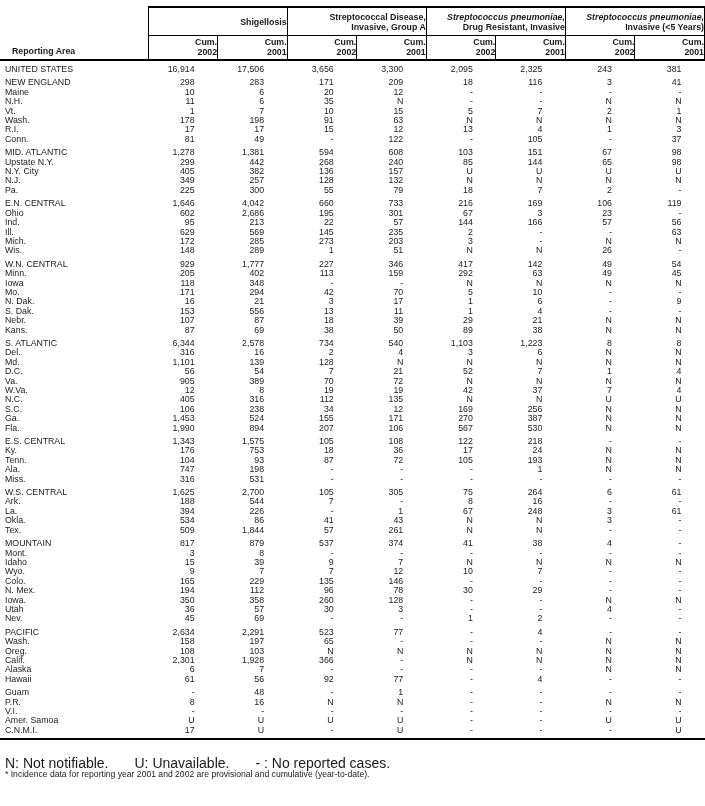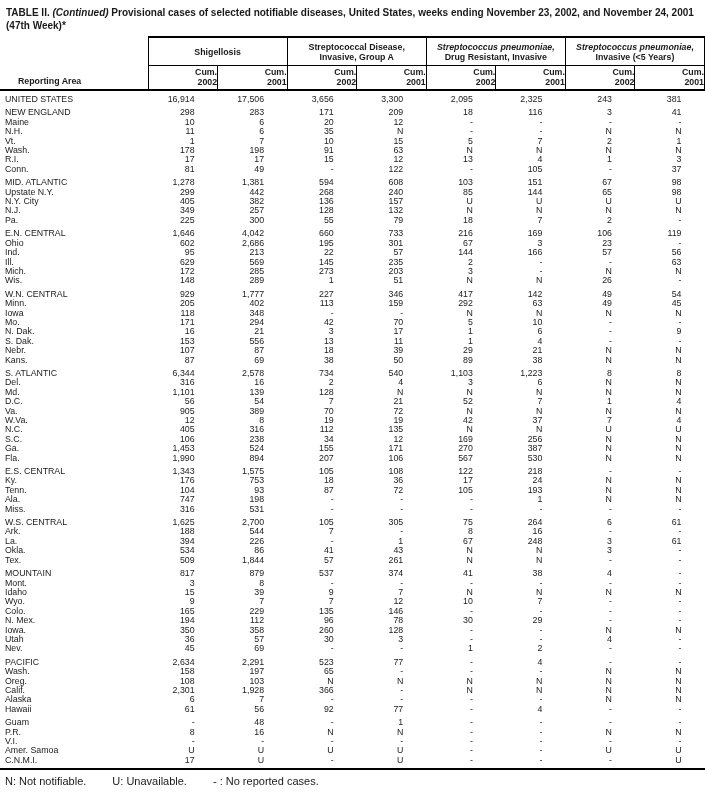--- a/index.html
+++ b/index.html
@@ -7,45 +7,41 @@
        font-family:"Liberation Sans",sans-serif;-webkit-font-smoothing:antialiased;}
   .page{padding:5px 0 0 0;}
   .title{font-weight:bold;font-size:10px;line-height:12.5px;margin:2px 8px 4px 6px;}
   .title .it{font-style:italic;}
   table{border-collapse:collapse;table-layout:fixed;width:705px;margin-top:1px;}
   col.c-area{width:148px;}
   th{font-weight:bold;font-size:8.8px;padding:0;}
   th.grp{height:27px;vertical-align:middle;border-top:2px solid #000;
          border-left:1px solid #000;border-bottom:1px solid #000;}
   th.grp.last{border-right:1px solid #000;}
-  th.grp div{text-align:center;line-height:10px;}
+  th.grp div{text-align:right;line-height:10px;}
   th.grp .it{font-style:italic;}
   tr.sub th{height:23px;vertical-align:middle;border-left:1px solid #000;
             border-bottom:2px solid #000;text-align:right;line-height:9.8px;}
   tr.sub th.last{border-right:1px solid #000;}
-  th.area-h{text-align:left;vertical-align:bottom;padding:0 0 3px 18px;
+  th.area-h{text-align:left;vertical-align:bottom;padding:0 0 3px 12px;
             border-bottom:2px solid #000;font-size:8.8px;}
   td{font-size:8.8px;line-height:9.4px;padding:0;white-space:nowrap;}
   td.area{text-align:left;padding-left:5px;overflow:hidden;}
   td.num{text-align:right;padding-right:23px;}
   tr.section-start td{padding-top:4px;}
   .bottom-rule{border-top:2px solid #000;height:0;margin-top:3px;}
-  .legend{font-size:11px;line-height:11px;margin:6px 6px 0 5px;}
+  .legend{font-size:14px;line-height:11px;margin:18px 6px 0 5px;}
   .legend span{margin-right:26px;}
   .fn2{font-size:8.6px;line-height:10px;margin:0 6px 0 5px;}
 </style>
 </head>
 <body>
 
 <div class="page">
 
-  <div class="title">
-    <span>TABLE II. </span><span class="it">(Continued)</span><span> Provisional cases of selected notifiable diseases, United States, weeks ending November 23, 2002, and November 24, 2001</span><br>
-    <span>(47th Week)*</span>
-  </div>
 
   <table>
     <colgroup>
       <col class="c-area">
         <col span="8">
     </colgroup>
     <thead>
       <tr>
         <th class="area-h" rowspan="2">Reporting Area</th>
         <th class="grp" colspan="2">
@@ -839,14 +835,15 @@
           <td class="num">U</td>
         </tr>
       </tbody>
   </table>
 
   <div class="bottom-rule"></div>
 
   <div class="legend">
     <span>N: Not notifiable.</span><span>U: Unavailable.</span><span>- : No reported cases.</span>
   </div>
+  <div class="fn2">* Incidence data for reporting year 2001 and 2002 are provisional and cumulative (year-to-date).</div>
 
 </div>
 
 </body></html>

